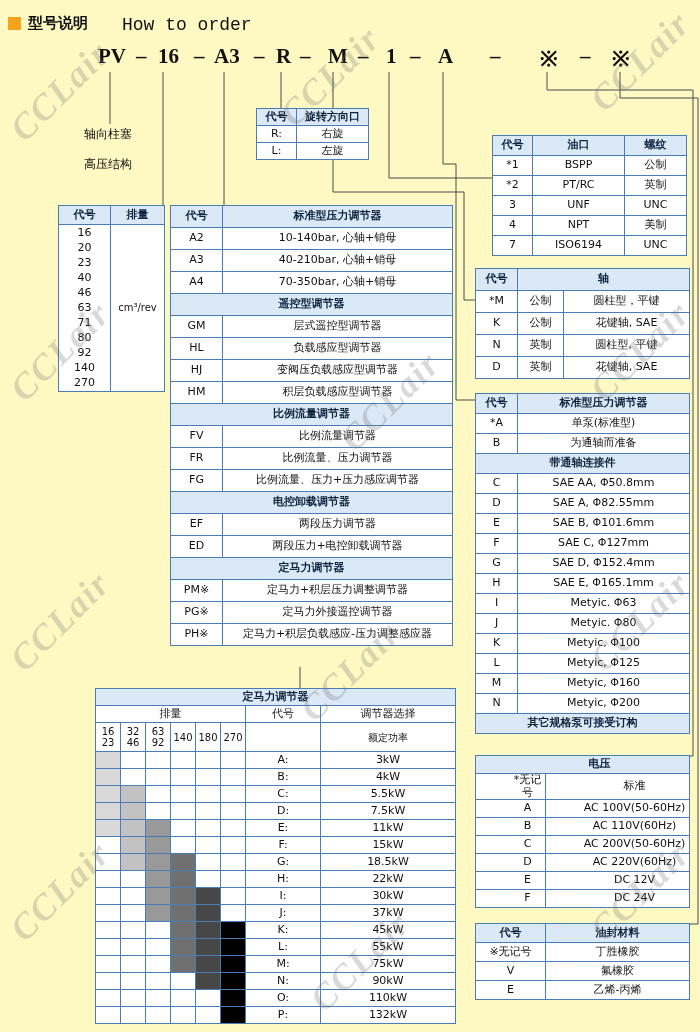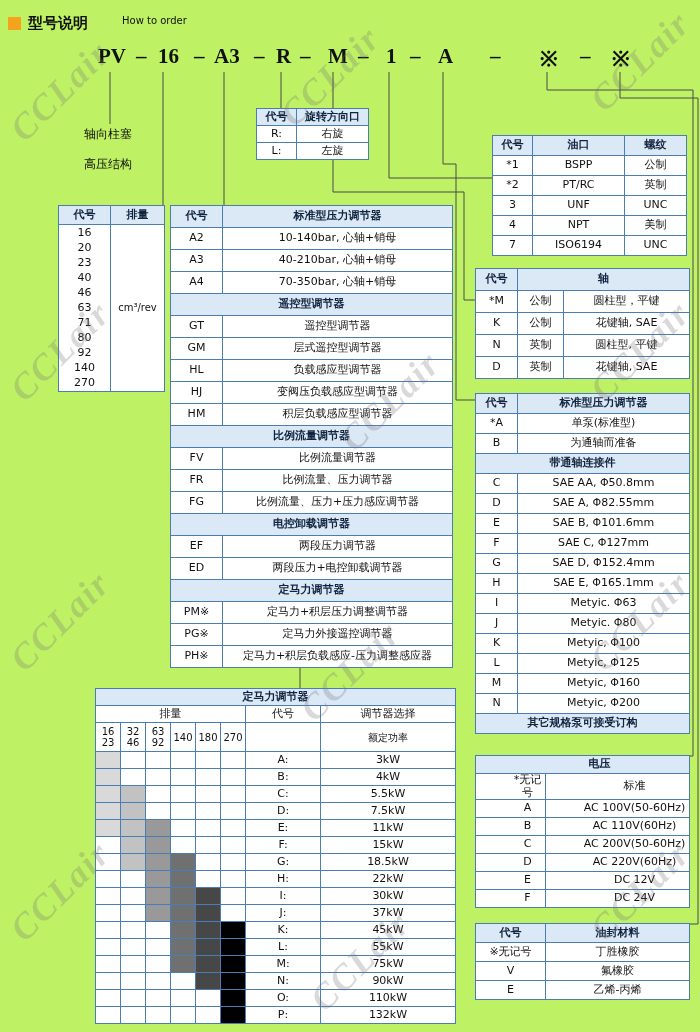--- a/index.html
+++ b/index.html
@@ -1,22 +1,22 @@
 <!DOCTYPE html>
 <html><head>
 <meta charset="utf-8">
 <style>
   html,body{margin:0;padding:0;background:#fff;}
-  #page{position:relative;width:700px;height:1032px;background:#bef264;overflow:hidden;
+  #page{position:relative;width:700px;height:1032px;background:#fef9c3;overflow:hidden;
         font-family:"DejaVu Sans","Liberation Sans",sans-serif;color:#111;}
   
   .hdr{position:absolute;left:0;top:6px;height:24px;z-index:2;}
   .bullet{position:absolute;left:8px;top:11px;width:13px;height:13px;background:#f5a21d;}
   .title-zh{position:absolute;left:28px;top:8px;font-size:15px;font-weight:bold;white-space:nowrap;}
-  .title-en{position:absolute;left:122px;top:9px;font-size:10px;white-space:nowrap;}
+  .title-en{position:absolute;left:122px;top:9px;font-size:18px;white-space:nowrap;font-family:Liberation Mono, monospace;}
   
   .mc{position:absolute;top:44px;font-family:"Liberation Serif","DejaVu Serif",serif;
       font-weight:bold;font-size:21px;z-index:2;white-space:nowrap;}
   
   .llab{position:absolute;font-size:12px;z-index:2;white-space:nowrap;}
   
   .connectors{position:absolute;left:0;top:0;z-index:1;}
   .connectors polyline{fill:none;stroke:#4a4a4a;stroke-width:1;}
   
   .t{position:absolute;border-collapse:collapse;background:#fff;table-layout:fixed;z-index:2;}
@@ -220,24 +220,20 @@
         <td>70-350bar, 心轴+销母</td>
       </tr>
       </tbody>
     <tbody>
         <tr>
       <td class="sec" colspan="2">遥控型调节器</td>
     </tr>
       </tbody>
     <tbody>
 
-    <tr>
-        <td>GT</td>
-        <td>遥控型调节器</td>
-      </tr>
         <tr>
         <td>GM</td>
         <td>层式遥控型调节器</td>
       </tr>
         <tr>
         <td>HL</td>
         <td>负载感应型调节器</td>
       </tr>
         <tr>
         <td>HJ</td>

